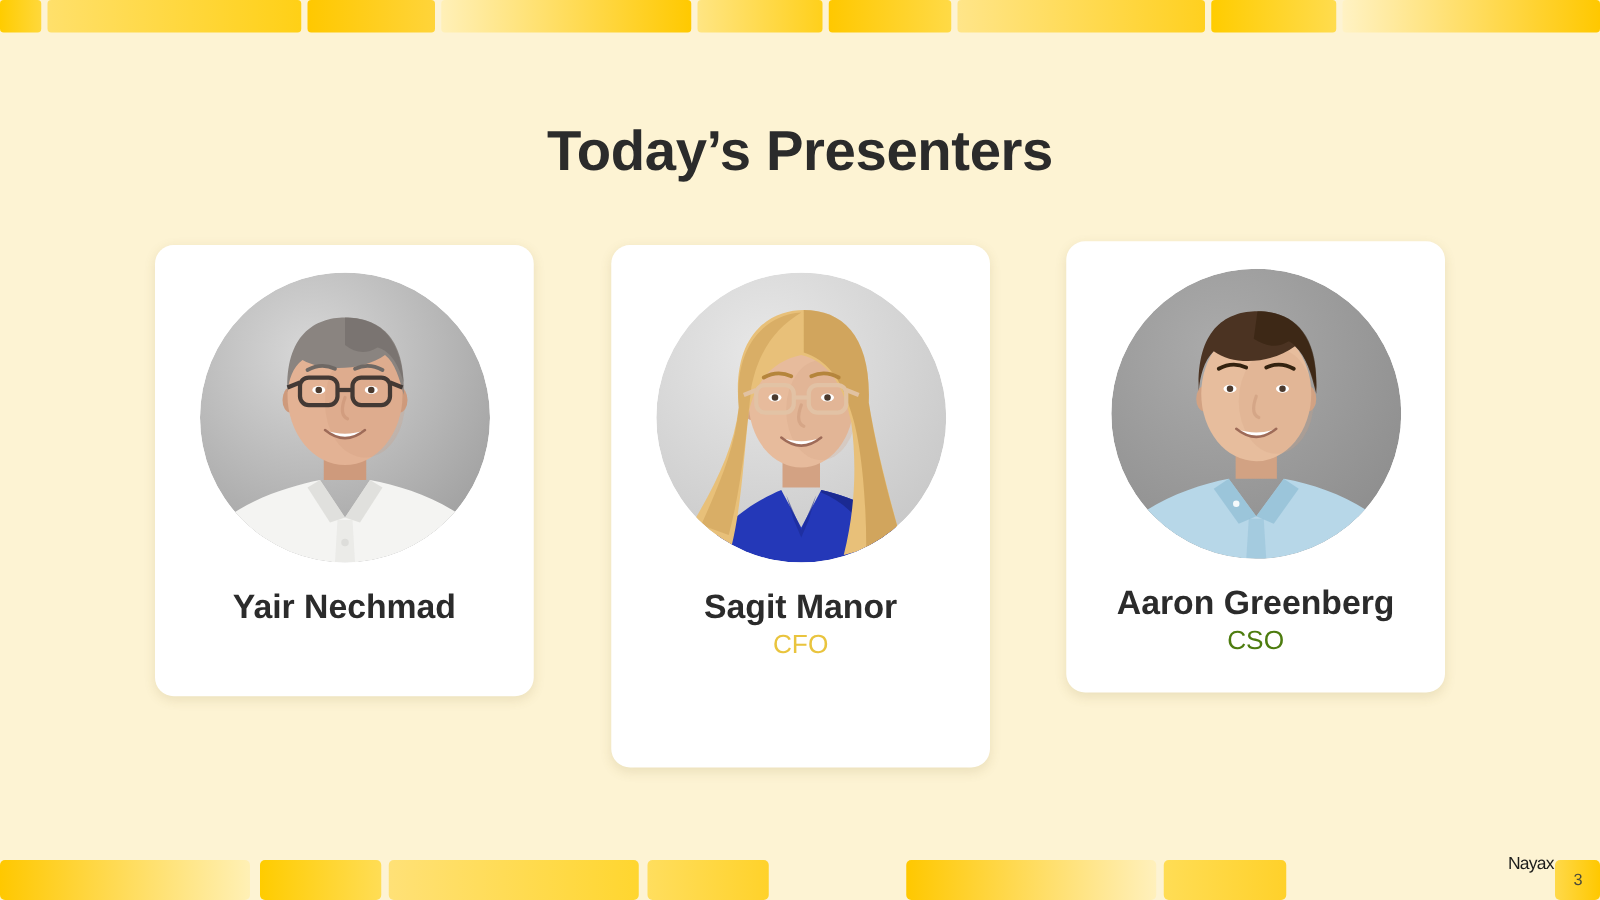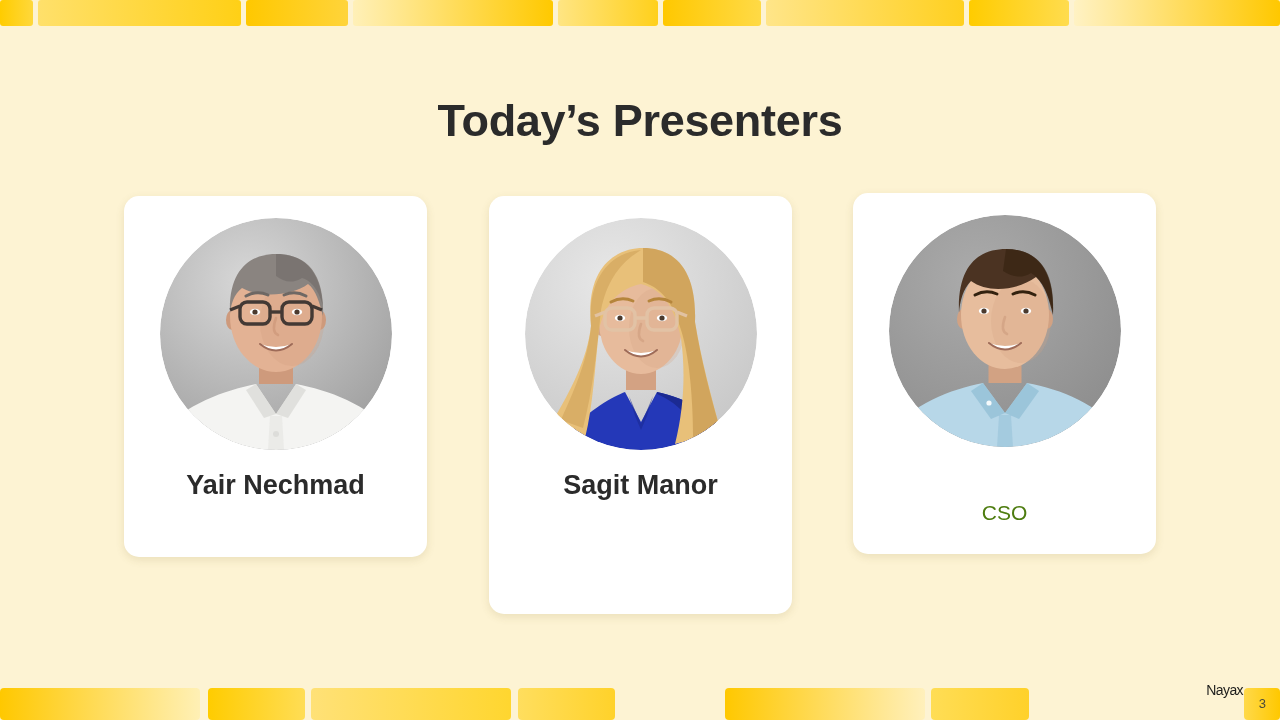--- a/index.html
+++ b/index.html
@@ -261,20 +261,21 @@
       </g>
 
       <path d="M116 106 q -5 14 2 17" stroke="#D3A283" stroke-width="2.6" fill="none" stroke-linecap="round" opacity="0.8"></path>
 
       <path d="M100 132 q 16 13 32 0 q -16 6 -32 0 Z" fill="#ffffff"></path>
       <path d="M100 132 q 16 13 32 0" stroke="#9E6B58" stroke-width="2" fill="none" stroke-linecap="round"></path>
     </g>
   </svg>
         </div>
         <div class="presenter-name">Sagit Manor</div>
+        <div class="presenter-role" style="color: rgb(233, 196, 62);">CFO</div>
       </div>
       <div class="presenter-card card-2">
         <div class="avatar" aria-label="Smiling young man with short dark brown hair wearing a light blue button-down shirt on a gray textured background">
   <svg viewBox="0 0 232 232" xmlns="http://www.w3.org/2000/svg" aria-hidden="true">
     <defs>
       <radialGradient id="bgp2" cx="38%" cy="28%" r="82%">
         <stop offset="0%" stop-color="#ABABAB"></stop>
         <stop offset="100%" stop-color="#8C8C8C"></stop>
       </radialGradient>
       <clipPath id="clipp2">
@@ -313,20 +314,21 @@
       <circle cx="95" cy="96" r="2.6" fill="#4B3A2E"></circle>
       <circle cx="137" cy="96" r="2.6" fill="#4B3A2E"></circle>
 
       <path d="M116 102 q -5 14 2 17" stroke="#D2A283" stroke-width="2.6" fill="none" stroke-linecap="round" opacity="0.8"></path>
 
       <path d="M100 128 q 16 13 32 0 q -16 6 -32 0 Z" fill="#ffffff"></path>
       <path d="M100 128 q 16 13 32 0" stroke="#9E6B58" stroke-width="2" fill="none" stroke-linecap="round"></path>
     </g>
   </svg>
         </div>
+        <div class="presenter-name">Aaron Greenberg</div>
         <div class="presenter-role" style="color: #4d7c0f;">CSO</div>
       </div>
     </div>
 
   <div id="bottom-bar" class="bar-strip">
       <div class="bar-seg" style="left: 0px; width: 200px; background: linear-gradient(90deg, rgb(255, 200, 0) 0%, rgb(255, 240, 181) 100%);"></div>
       <div class="bar-seg" style="left: 208px; width: 97px; background: linear-gradient(90deg, rgb(255, 204, 0) 0%, rgb(255, 221, 85) 100%);"></div>
       <div class="bar-seg" style="left: 311px; width: 200px; background: linear-gradient(90deg, rgb(255, 225, 119) 0%, rgb(255, 214, 47) 100%);"></div>
       <div class="bar-seg" style="left: 518px; width: 97px; background: linear-gradient(90deg, rgb(255, 222, 94) 0%, rgb(255, 210, 42) 100%);"></div>
       <div class="bar-seg" style="left: 622px; width: 98px;"></div>

